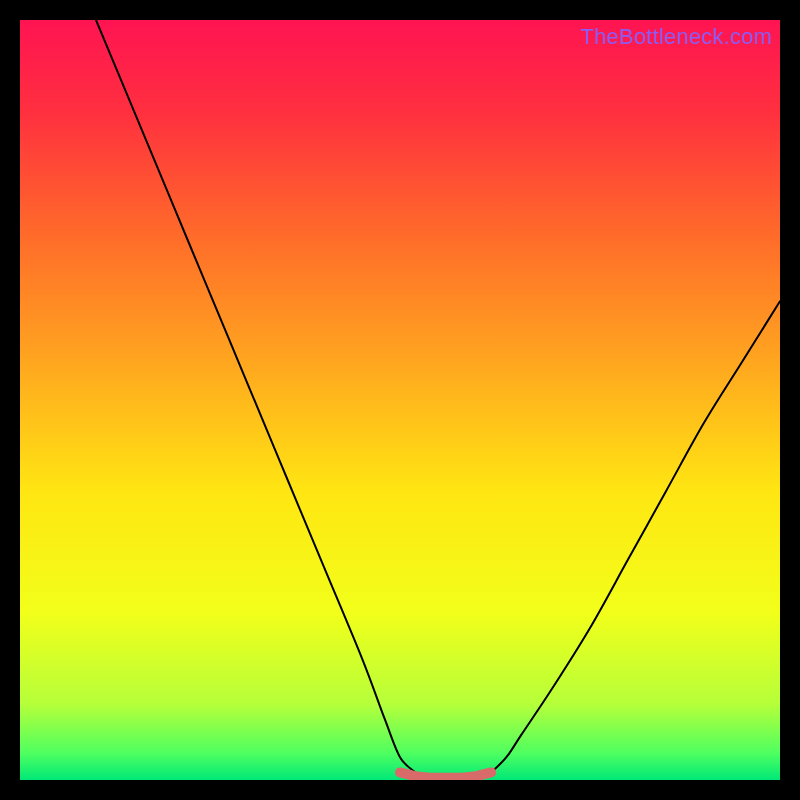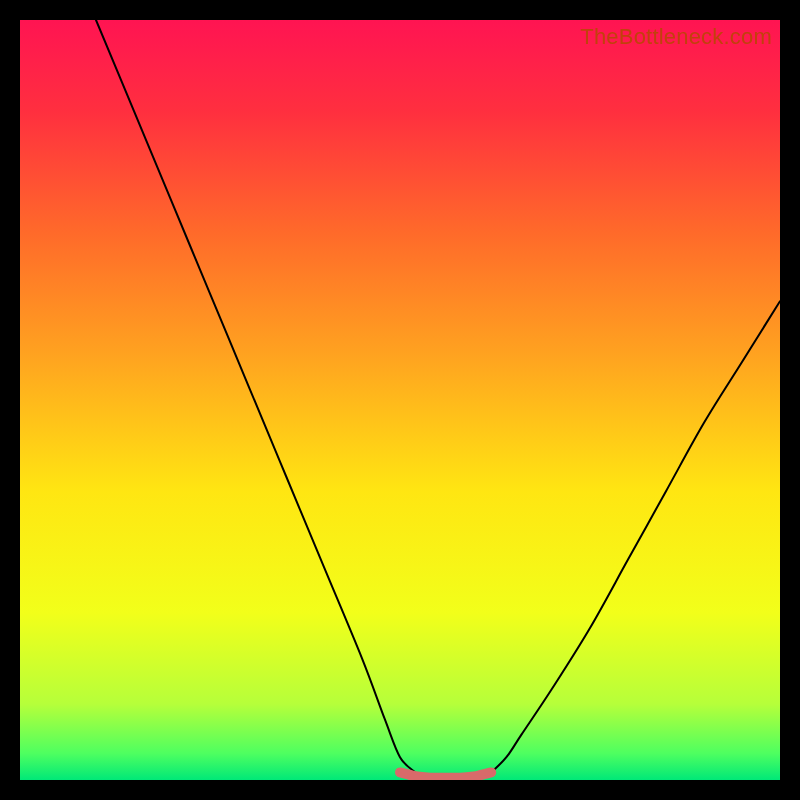--- a/index.html
+++ b/index.html
@@ -23,21 +23,21 @@
     position: absolute;
     left: 0;
     top: 0;
     width: 760px;
     height: 760px;
   }
   .watermark {
     position: absolute;
     top: 4px;
     right: 8px;
-    color: #c2410c;
+    color: #8b5cf6;
     font-size: 22px;
     font-weight: 500;
     letter-spacing: 0.2px;
     user-select: none;
   }
 </style>
 </head>
 <body>
 
 <div class="frame">

